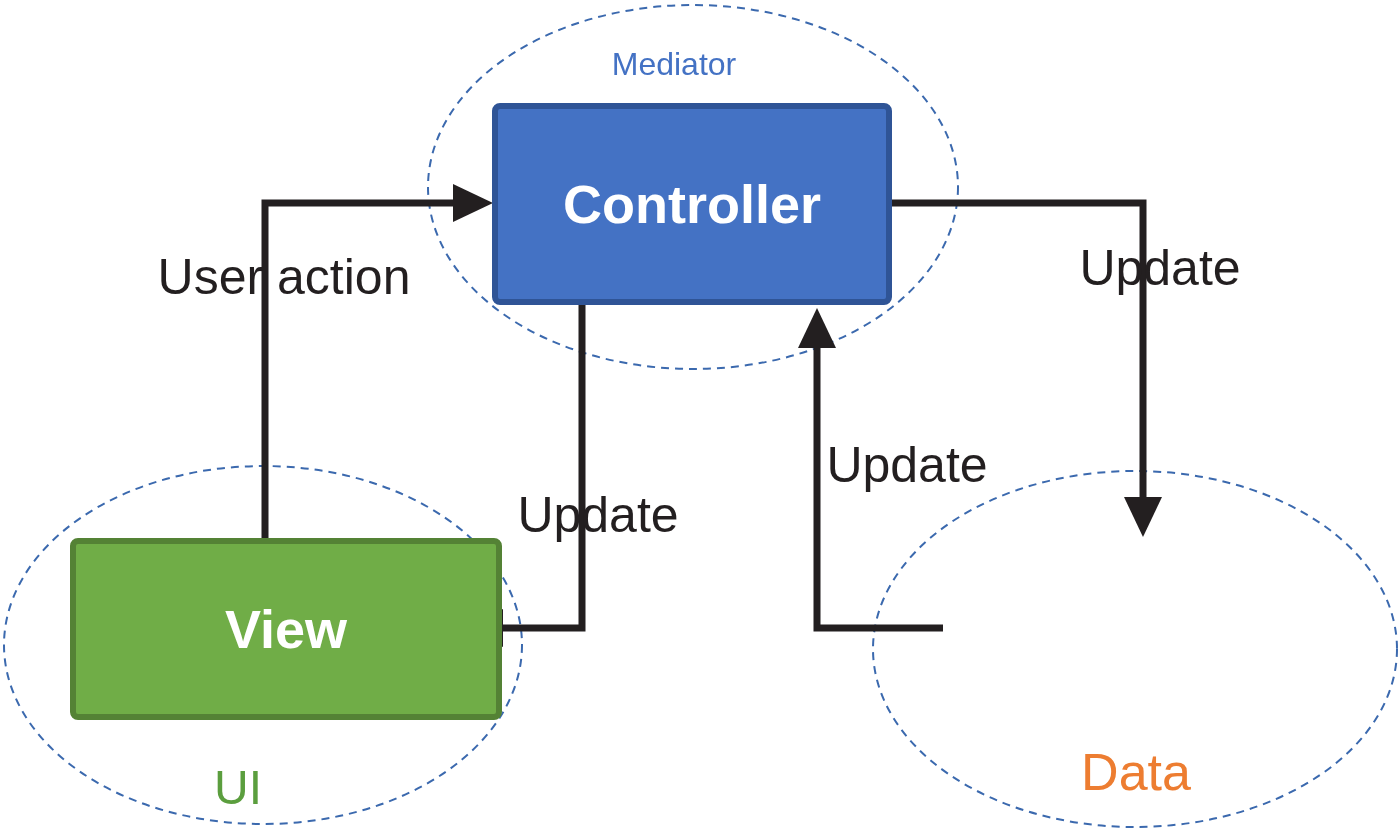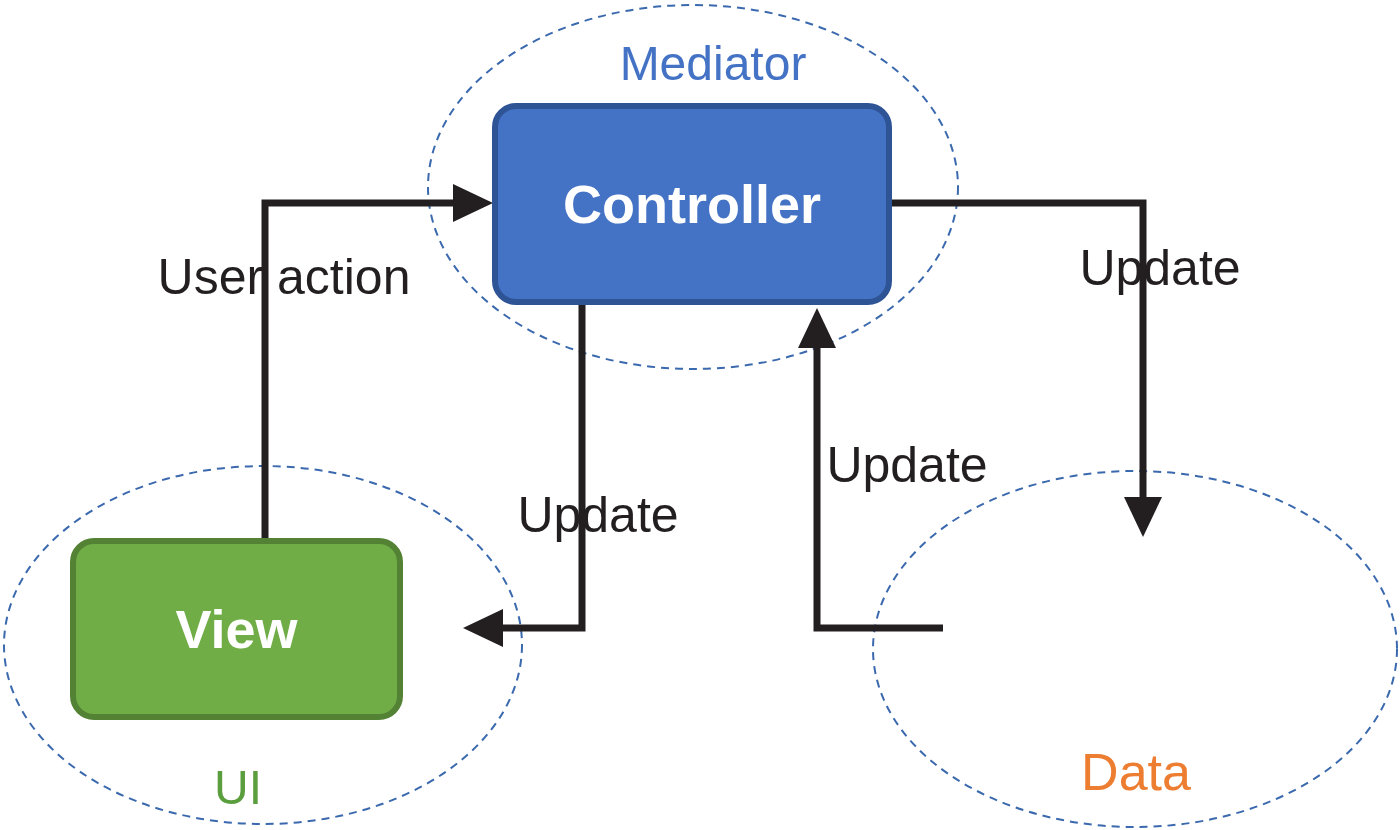--- a/index.html
+++ b/index.html
@@ -18,53 +18,53 @@
   .layer {
     position: absolute;
     left: 0;
     top: 0;
     width: 1400px;
     height: 830px;
   }
   .node {
     position: absolute;
     box-sizing: border-box;
-    border-radius: 24px;
+    border-radius: 8px;
     display: flex;
     align-items: center;
     justify-content: center;
     color: #ffffff;
     font-weight: bold;
     font-size: 54px;
     letter-spacing: 0px;
   }
   .node-controller {
     left: 492px; top: 103px; width: 400px; height: 202px;
     background: #4472C4;
     border: 6px solid #2F5496;
   }
   .node-view {
-    left: 70px; top: 538px; width: 333px; height: 182px;
+    left: 70px; top: 538px; width: 432px; height: 182px;
     background: #70AD47;
     border: 6px solid #548235;
   }
   .node-model {
     left: 940px; top: 537px; width: 405px; height: 183px;
     background: #ED7D31;
     border: 6px solid #AE5A21;
   }
   .lbl {
     position: absolute;
     transform: translate(-50%, -50%);
     white-space: nowrap;
     font-size: 50px;
     color: #231F20;
     line-height: 1;
   }
-  .lbl-mediator { left: 713px; top: 64px;  color: #4472C4; font-size: 48px; }
+  .lbl-mediator { left: 674px; top: 64px;  color: #4472C4; font-size: 32px; }
   .lbl-ui       { left: 238px; top: 788px; color: #5B9E3E; font-size: 48px; }
   .lbl-data     { left: 1136px; top: 772px; color: #ED7D31; font-size: 52px; }
   .lbl-user-action  { left: 284px;  top: 277px; }
   .lbl-update-view  { left: 598px;  top: 515px; }
   .lbl-update-model { left: 1160px; top: 268px; }
   .lbl-notify       { left: 907px;  top: 465px; }
 </style>
 </head>
 <body>
 

